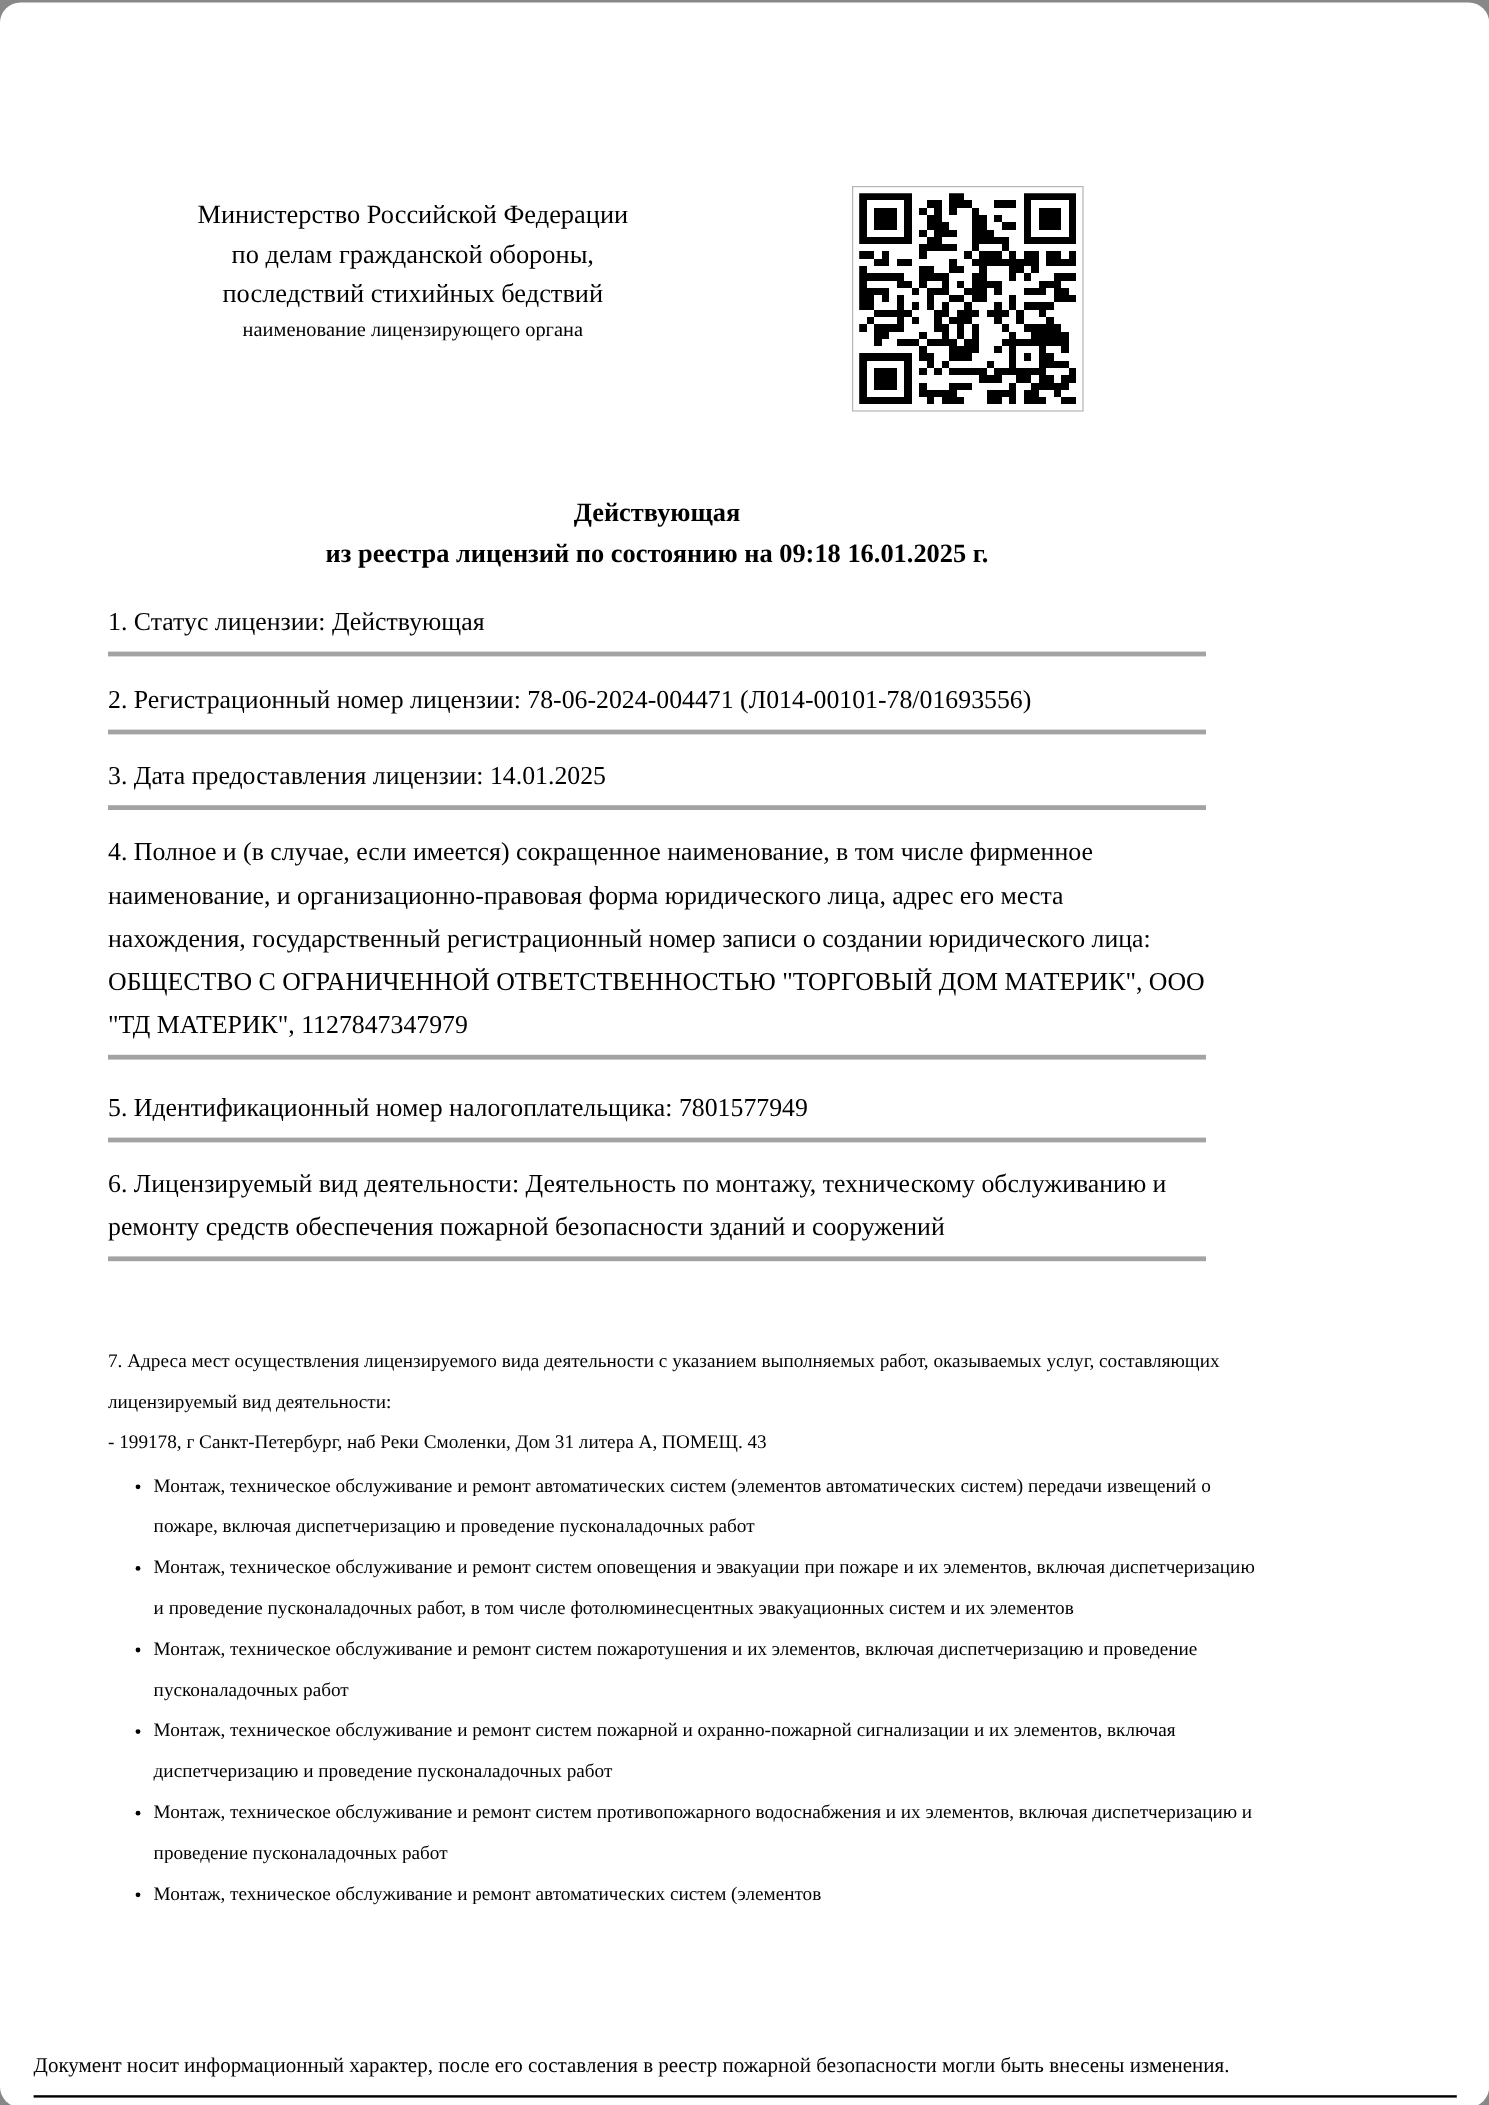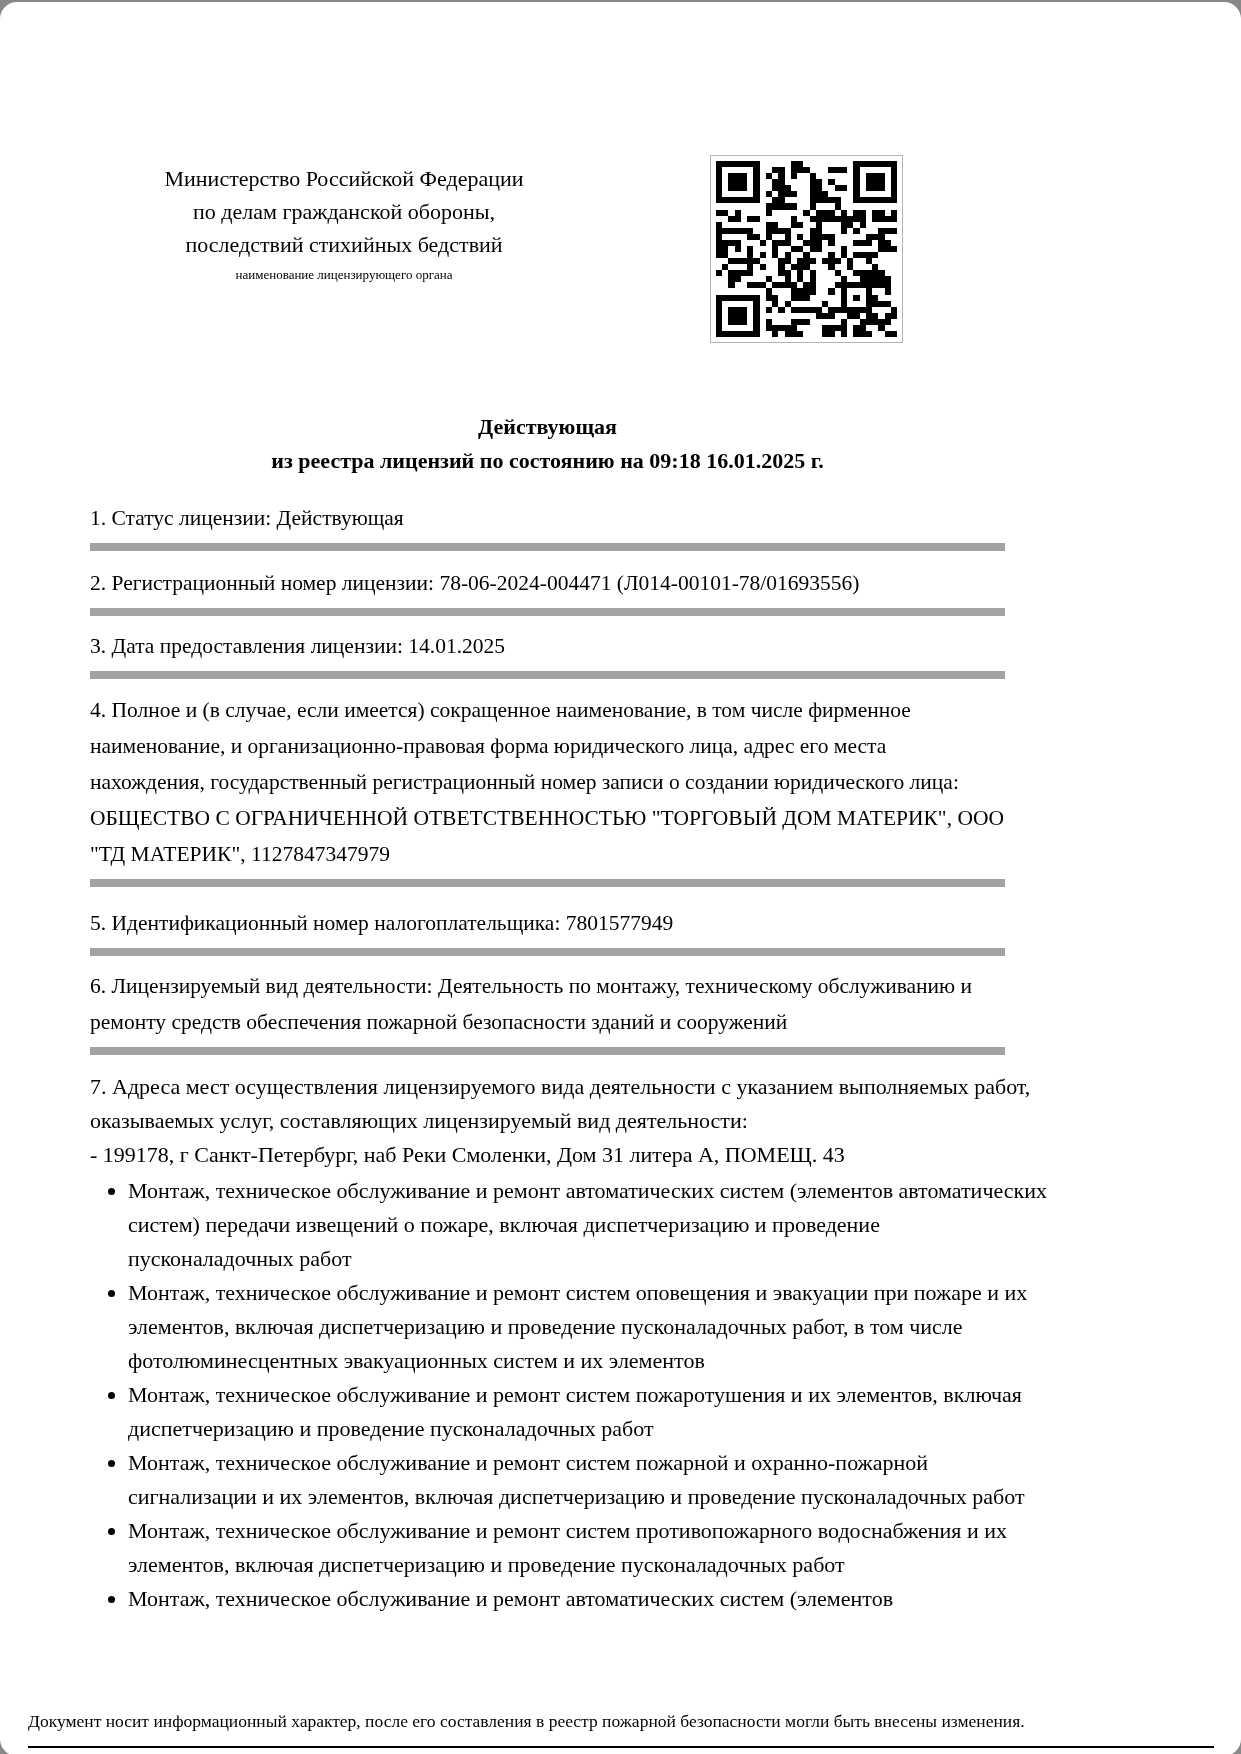--- a/index.html
+++ b/index.html
@@ -6,38 +6,38 @@
   .page{
     position:relative;width:1241px;height:1754px;background:#fff;
     font-family:Liberation Serif, serif;color:#000;overflow:hidden;
     margin:2px auto;
     border-radius:17px;
   }
   .authority{
     position:absolute;top:160px;left:88px;width:512px;
     text-align:center;font-size:22px;line-height:33px;
   }
-  .authority .caption{font-size:13px;line-height:22px;margin-top:3px;}
+  .authority .caption{font-size:17px;line-height:22px;margin-top:3px;}
   .qr{
     position:absolute;top:153px;left:710px;width:181px;height:176px;
     border:1px solid #b5b5b5;padding:5px;background:#fff;
   }
   .title{
     position:absolute;top:408px;left:90px;width:915px;
     text-align:center;font-weight:bold;font-size:22px;line-height:34px;
   }
   .field{
     position:absolute;left:90px;width:915px;
     font-size:21.5px;line-height:36px;
-    border-bottom:8px solid #a3a3a3;padding-bottom:7px;
+    border-bottom:4px solid #a3a3a3;padding-bottom:7px;
   }
   .f1{top:498px}.f2{top:563px}.f3{top:626px}.f4{top:690px}.f5{top:903px}.f6{top:966px}
   .sec7{
-    position:absolute;top:1068px;left:90px;width:958px;
-    font-size:22px;line-height:34px;
+    position:absolute;top:1116px;left:90px;width:958px;
+    font-size:16px;line-height:34px;
   }
   .sec7 ul{margin:2px 0 0 0;padding-left:38px;width:920px;}
   .sec7 li{margin:0;padding:0;}
   .footer-note{
     position:absolute;top:1708px;left:28px;width:1186px;
     font-size:17.5px;line-height:22px;
   }
   .footer-rule{
     position:absolute;top:1744px;left:28px;width:1186px;height:0;
     border-top:2px solid #000;

